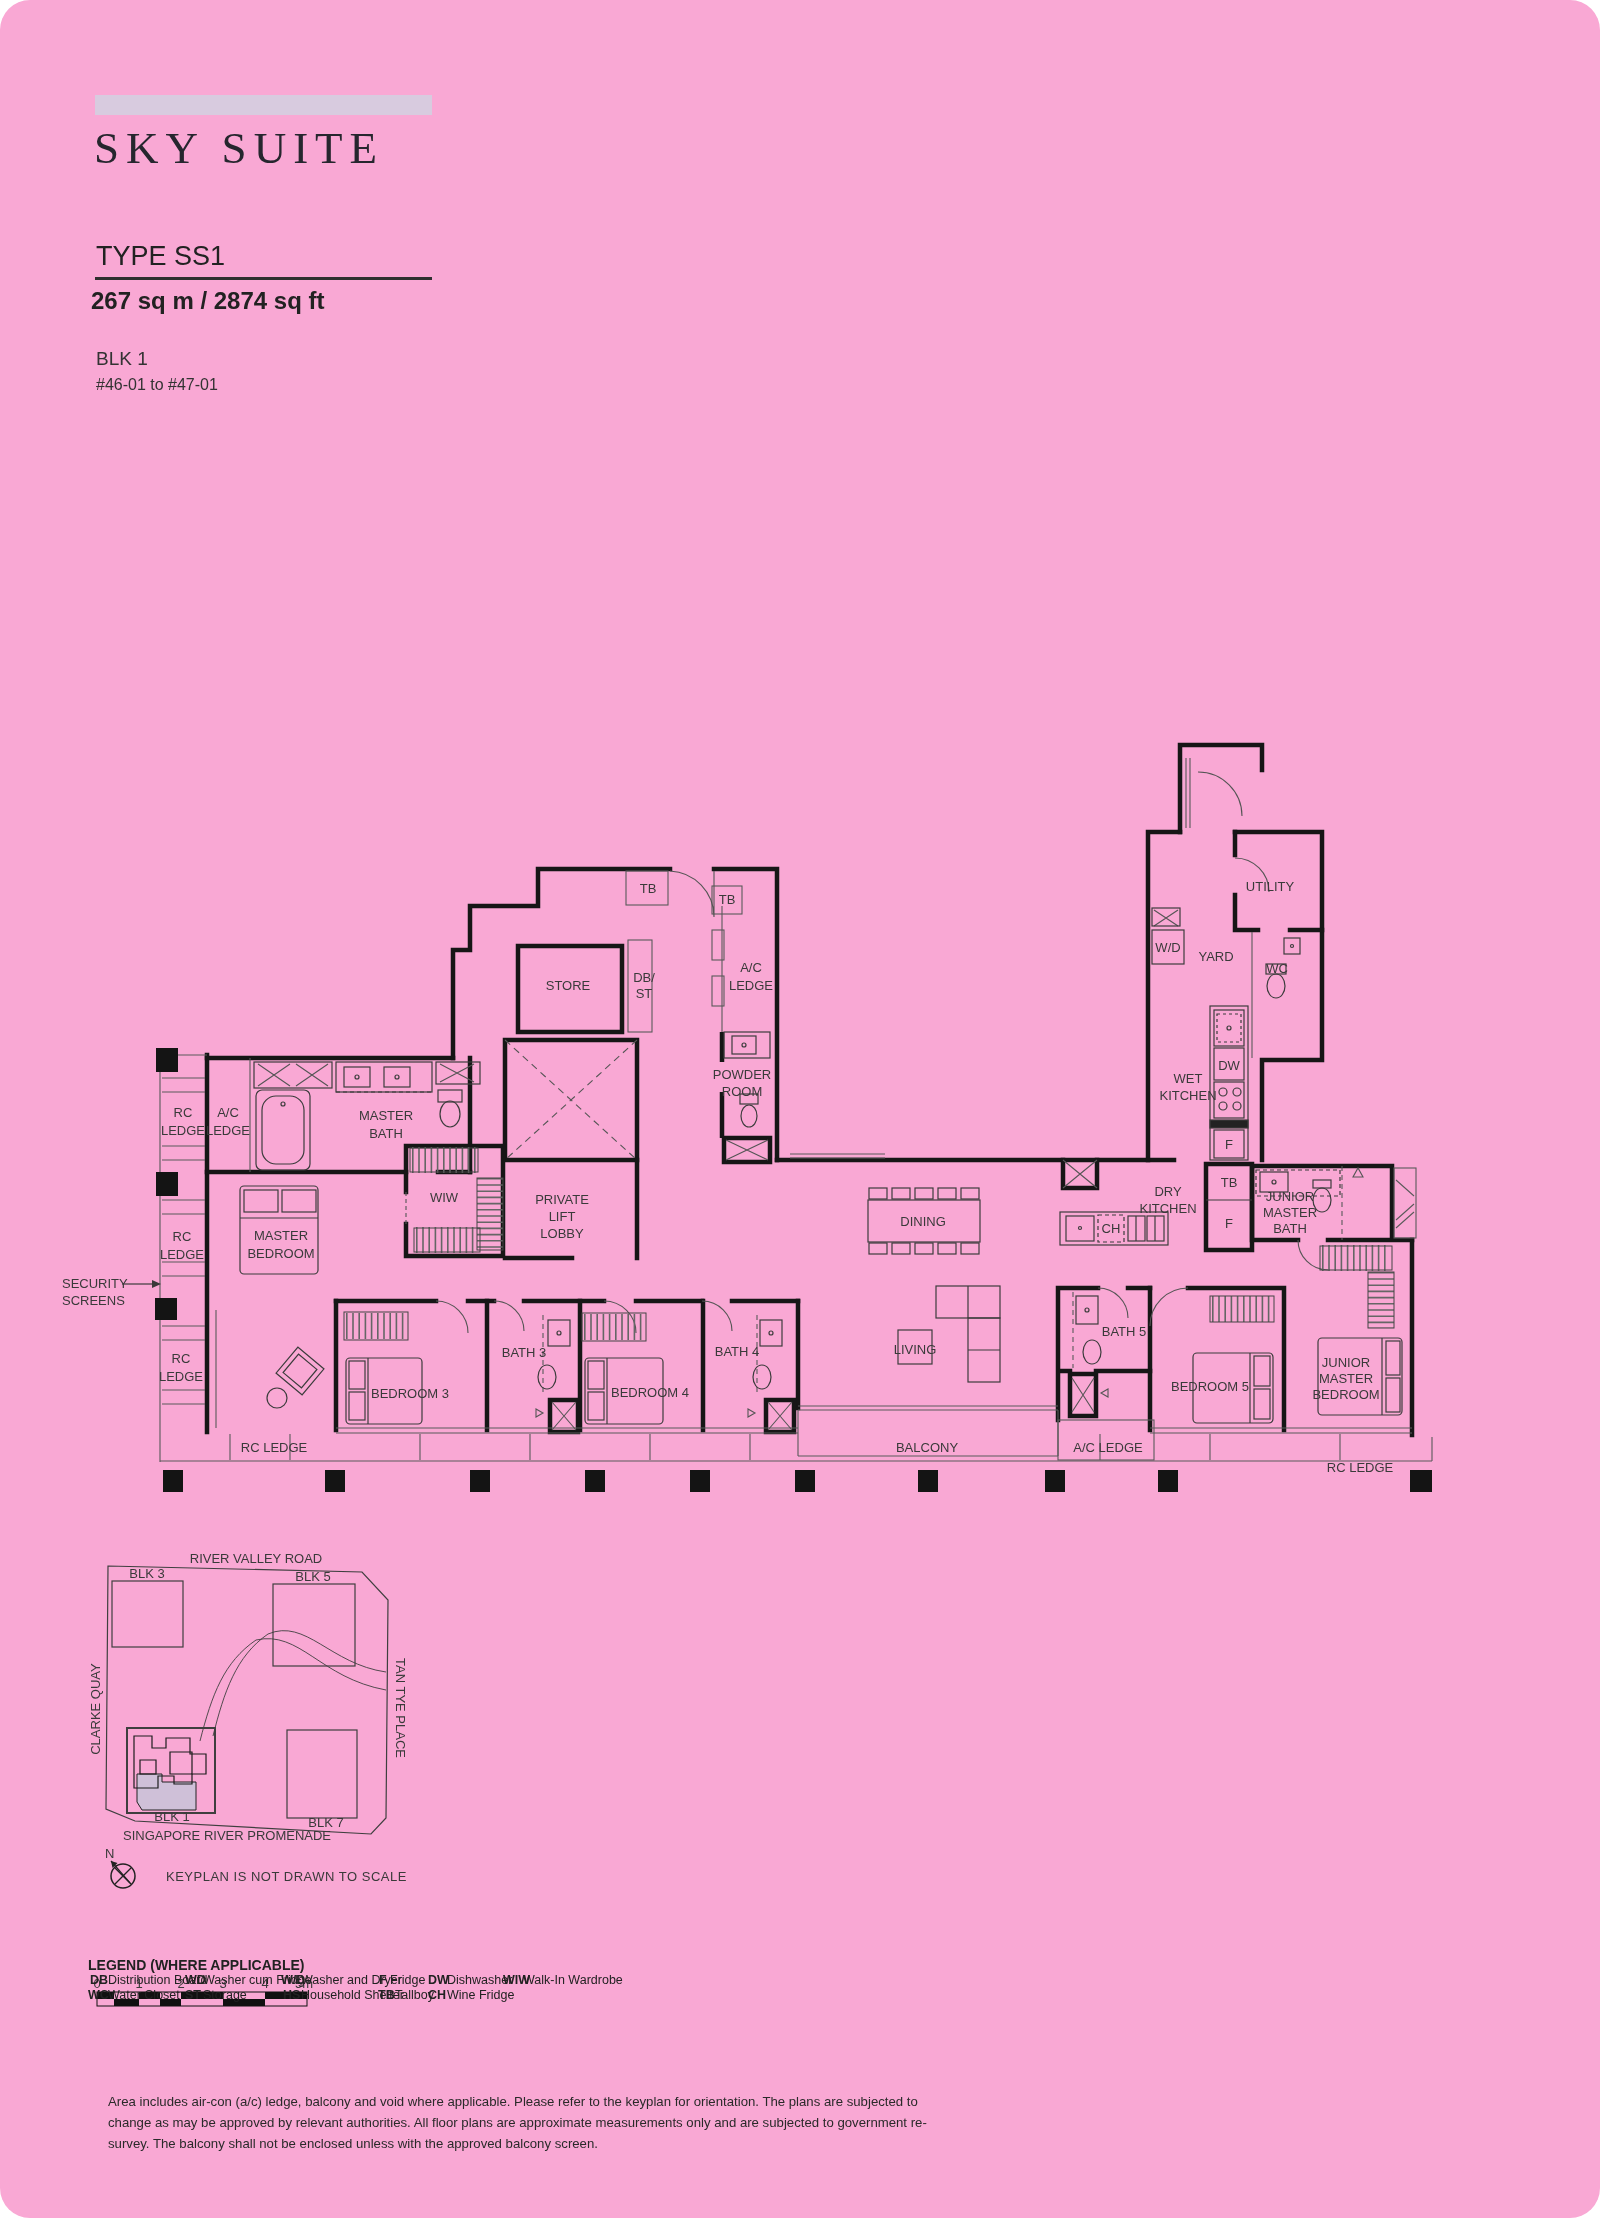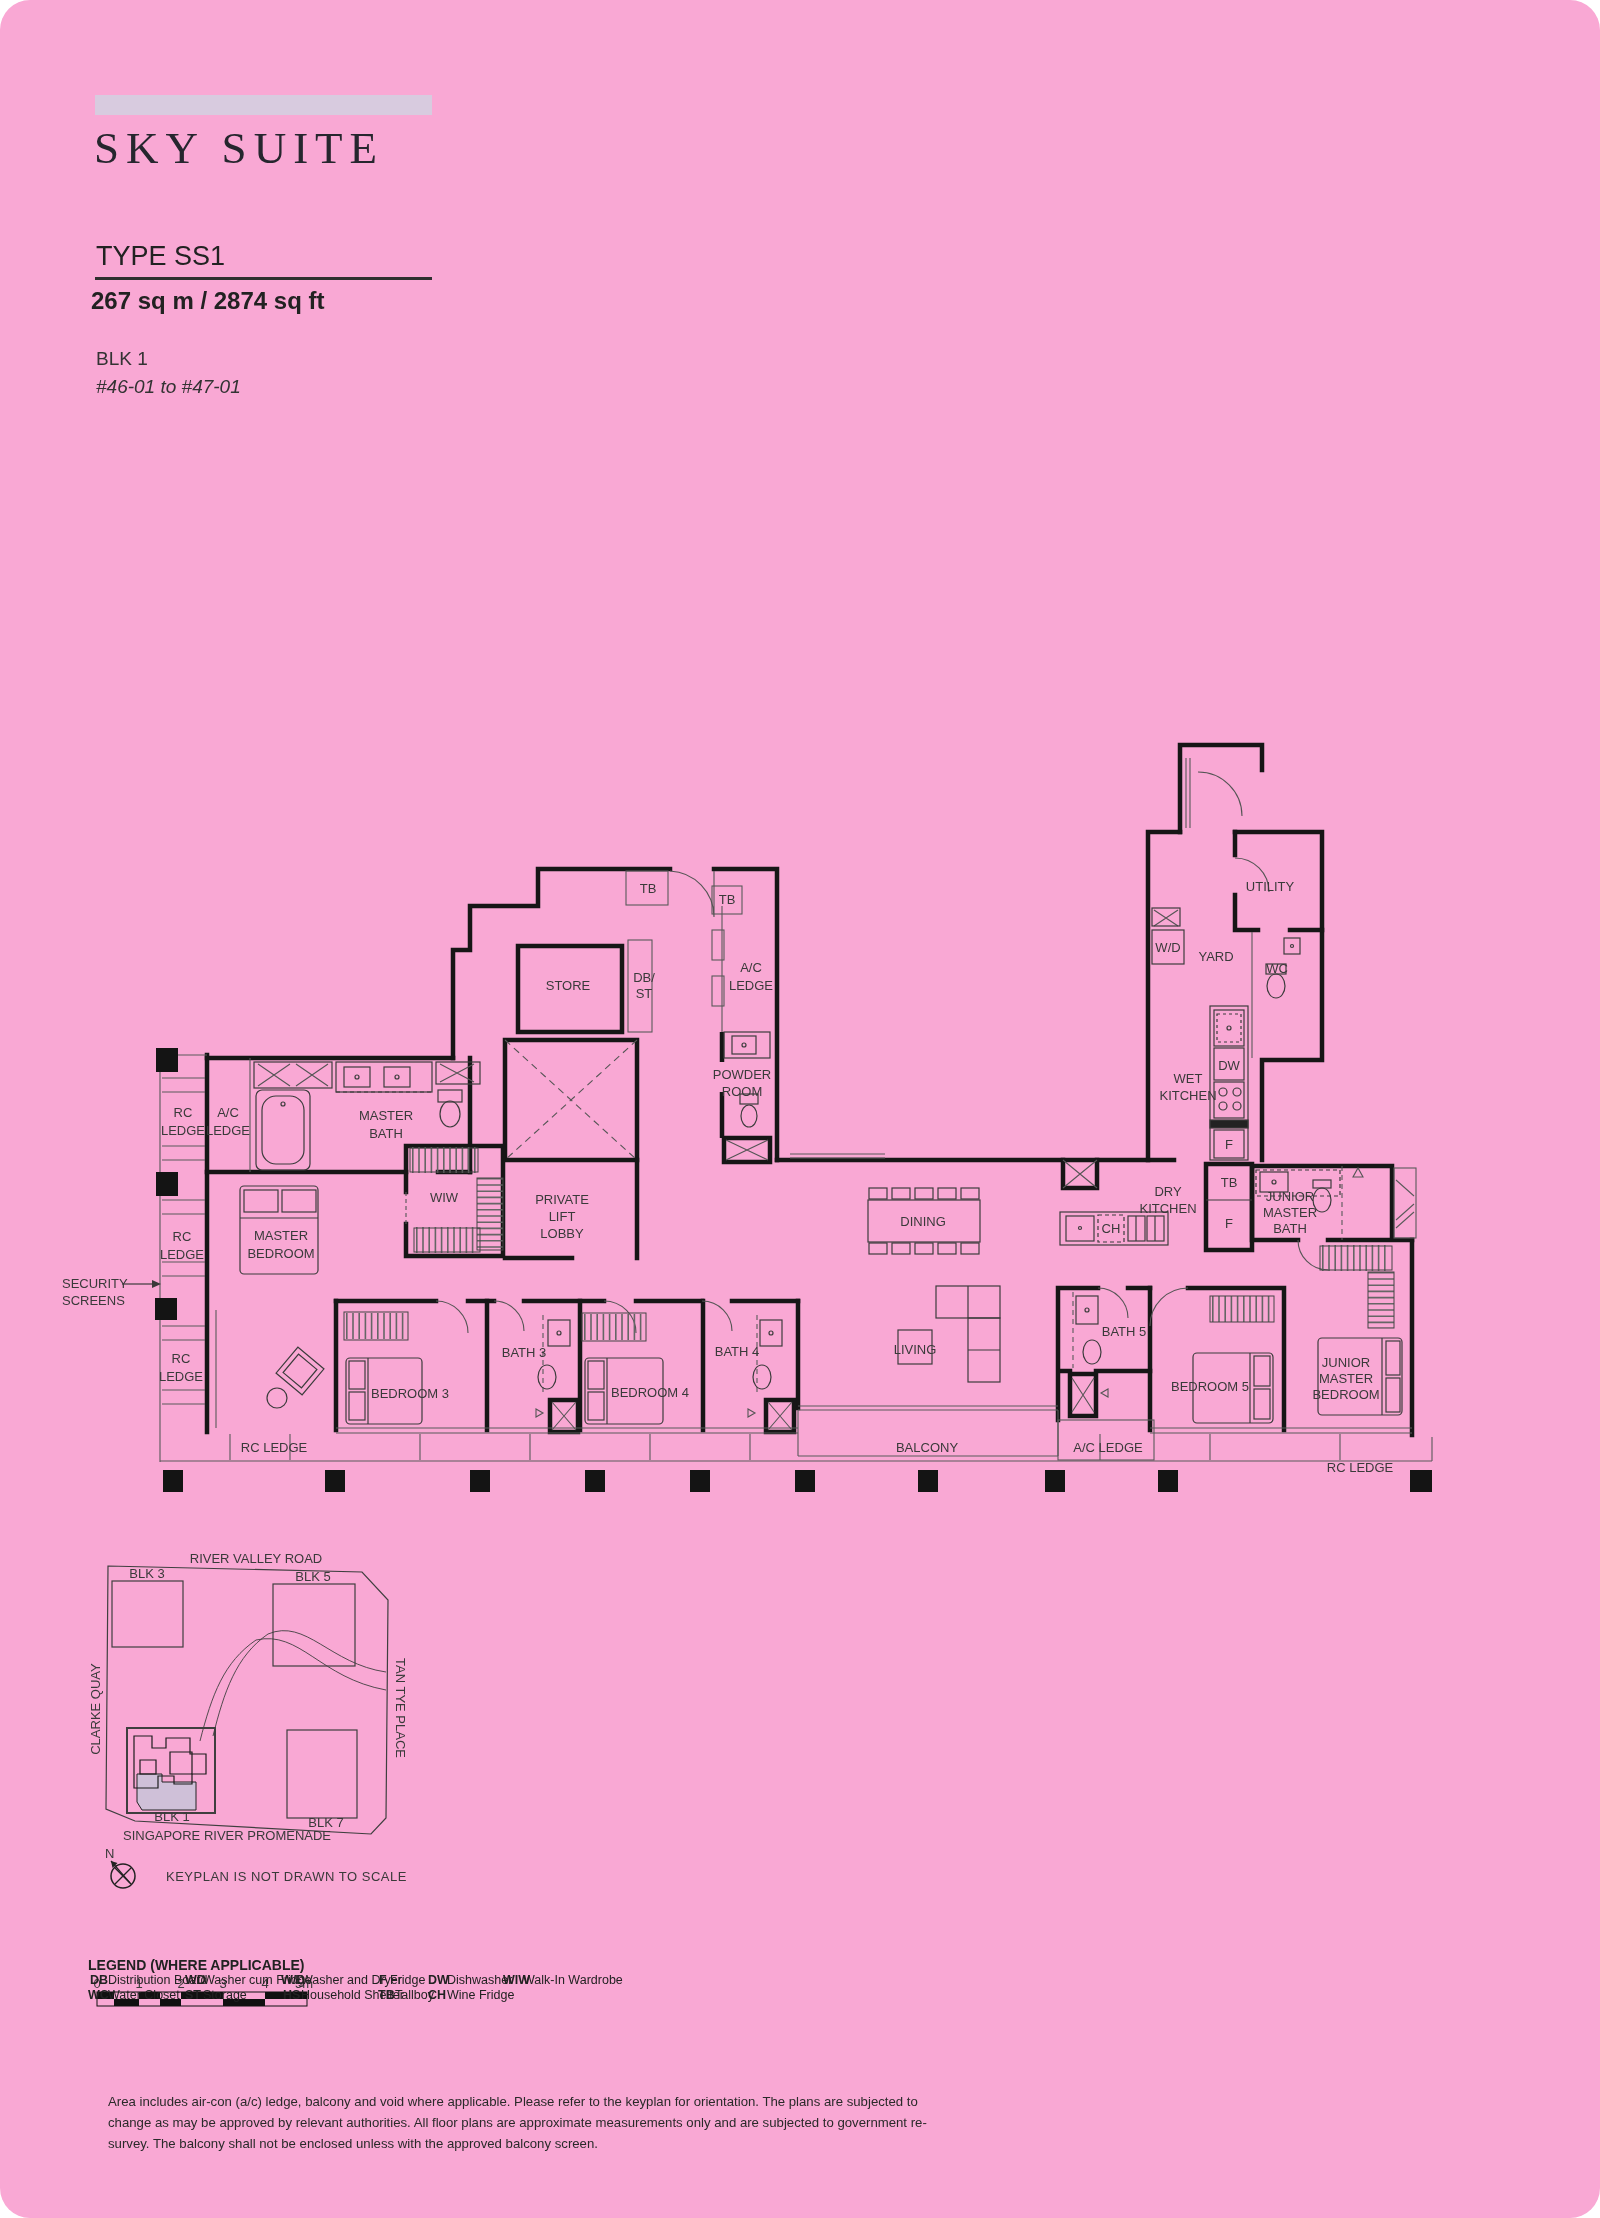--- a/index.html
+++ b/index.html
@@ -6,21 +6,21 @@
   .page{position:relative;width:1600px;height:2218px;background:#f9a8d4;overflow:hidden;
         font-family:"Liberation Sans", sans-serif;color:#2b2b2b;border-radius:30px;}
   .abs{position:absolute;}
   .banner{left:95px;top:95px;width:337px;height:20px;background:#d8cbdf;}
   .title{left:94px;top:122px;font-family:"Liberation Serif", serif;font-size:45px;
          letter-spacing:7px;color:#26262e;font-weight:400;}
   .type{left:96px;top:241px;font-size:27px;font-weight:normal;color:#222;}
   .rule{left:95px;top:277px;width:337px;height:3px;background:#2f2f2f;}
   .area{left:91px;top:287px;font-size:24px;font-weight:bold;color:#222;}
   .blk{left:96px;top:348px;font-size:19px;color:#333;}
-  .stack{left:96px;top:376px;font-size:19px;color:#333;font-style:italic;}
+  .stack{left:96px;top:376px;font-size:16px;color:#333;}
   svg{position:absolute;left:0;top:0;}
   svg text{font-family:"Liberation Sans", sans-serif;fill:#3a3a3a;font-size:13px;}
   .legend{left:88px;top:1957px;width:770px;height:60px;font-size:12.5px;color:#222;}
   .legend .hd{position:absolute;left:0;top:0;font-weight:bold;font-size:14px;}
   .legend span{position:absolute;white-space:nowrap;text-align:right;}
   .legend .ab{font-weight:bold;}
   .disc{left:80px;top:2091px;width:833px;font-size:13.2px;line-height:21px;color:#2a2a2a;margin-left:28px;}
 </style>
 </head>
 <body>

